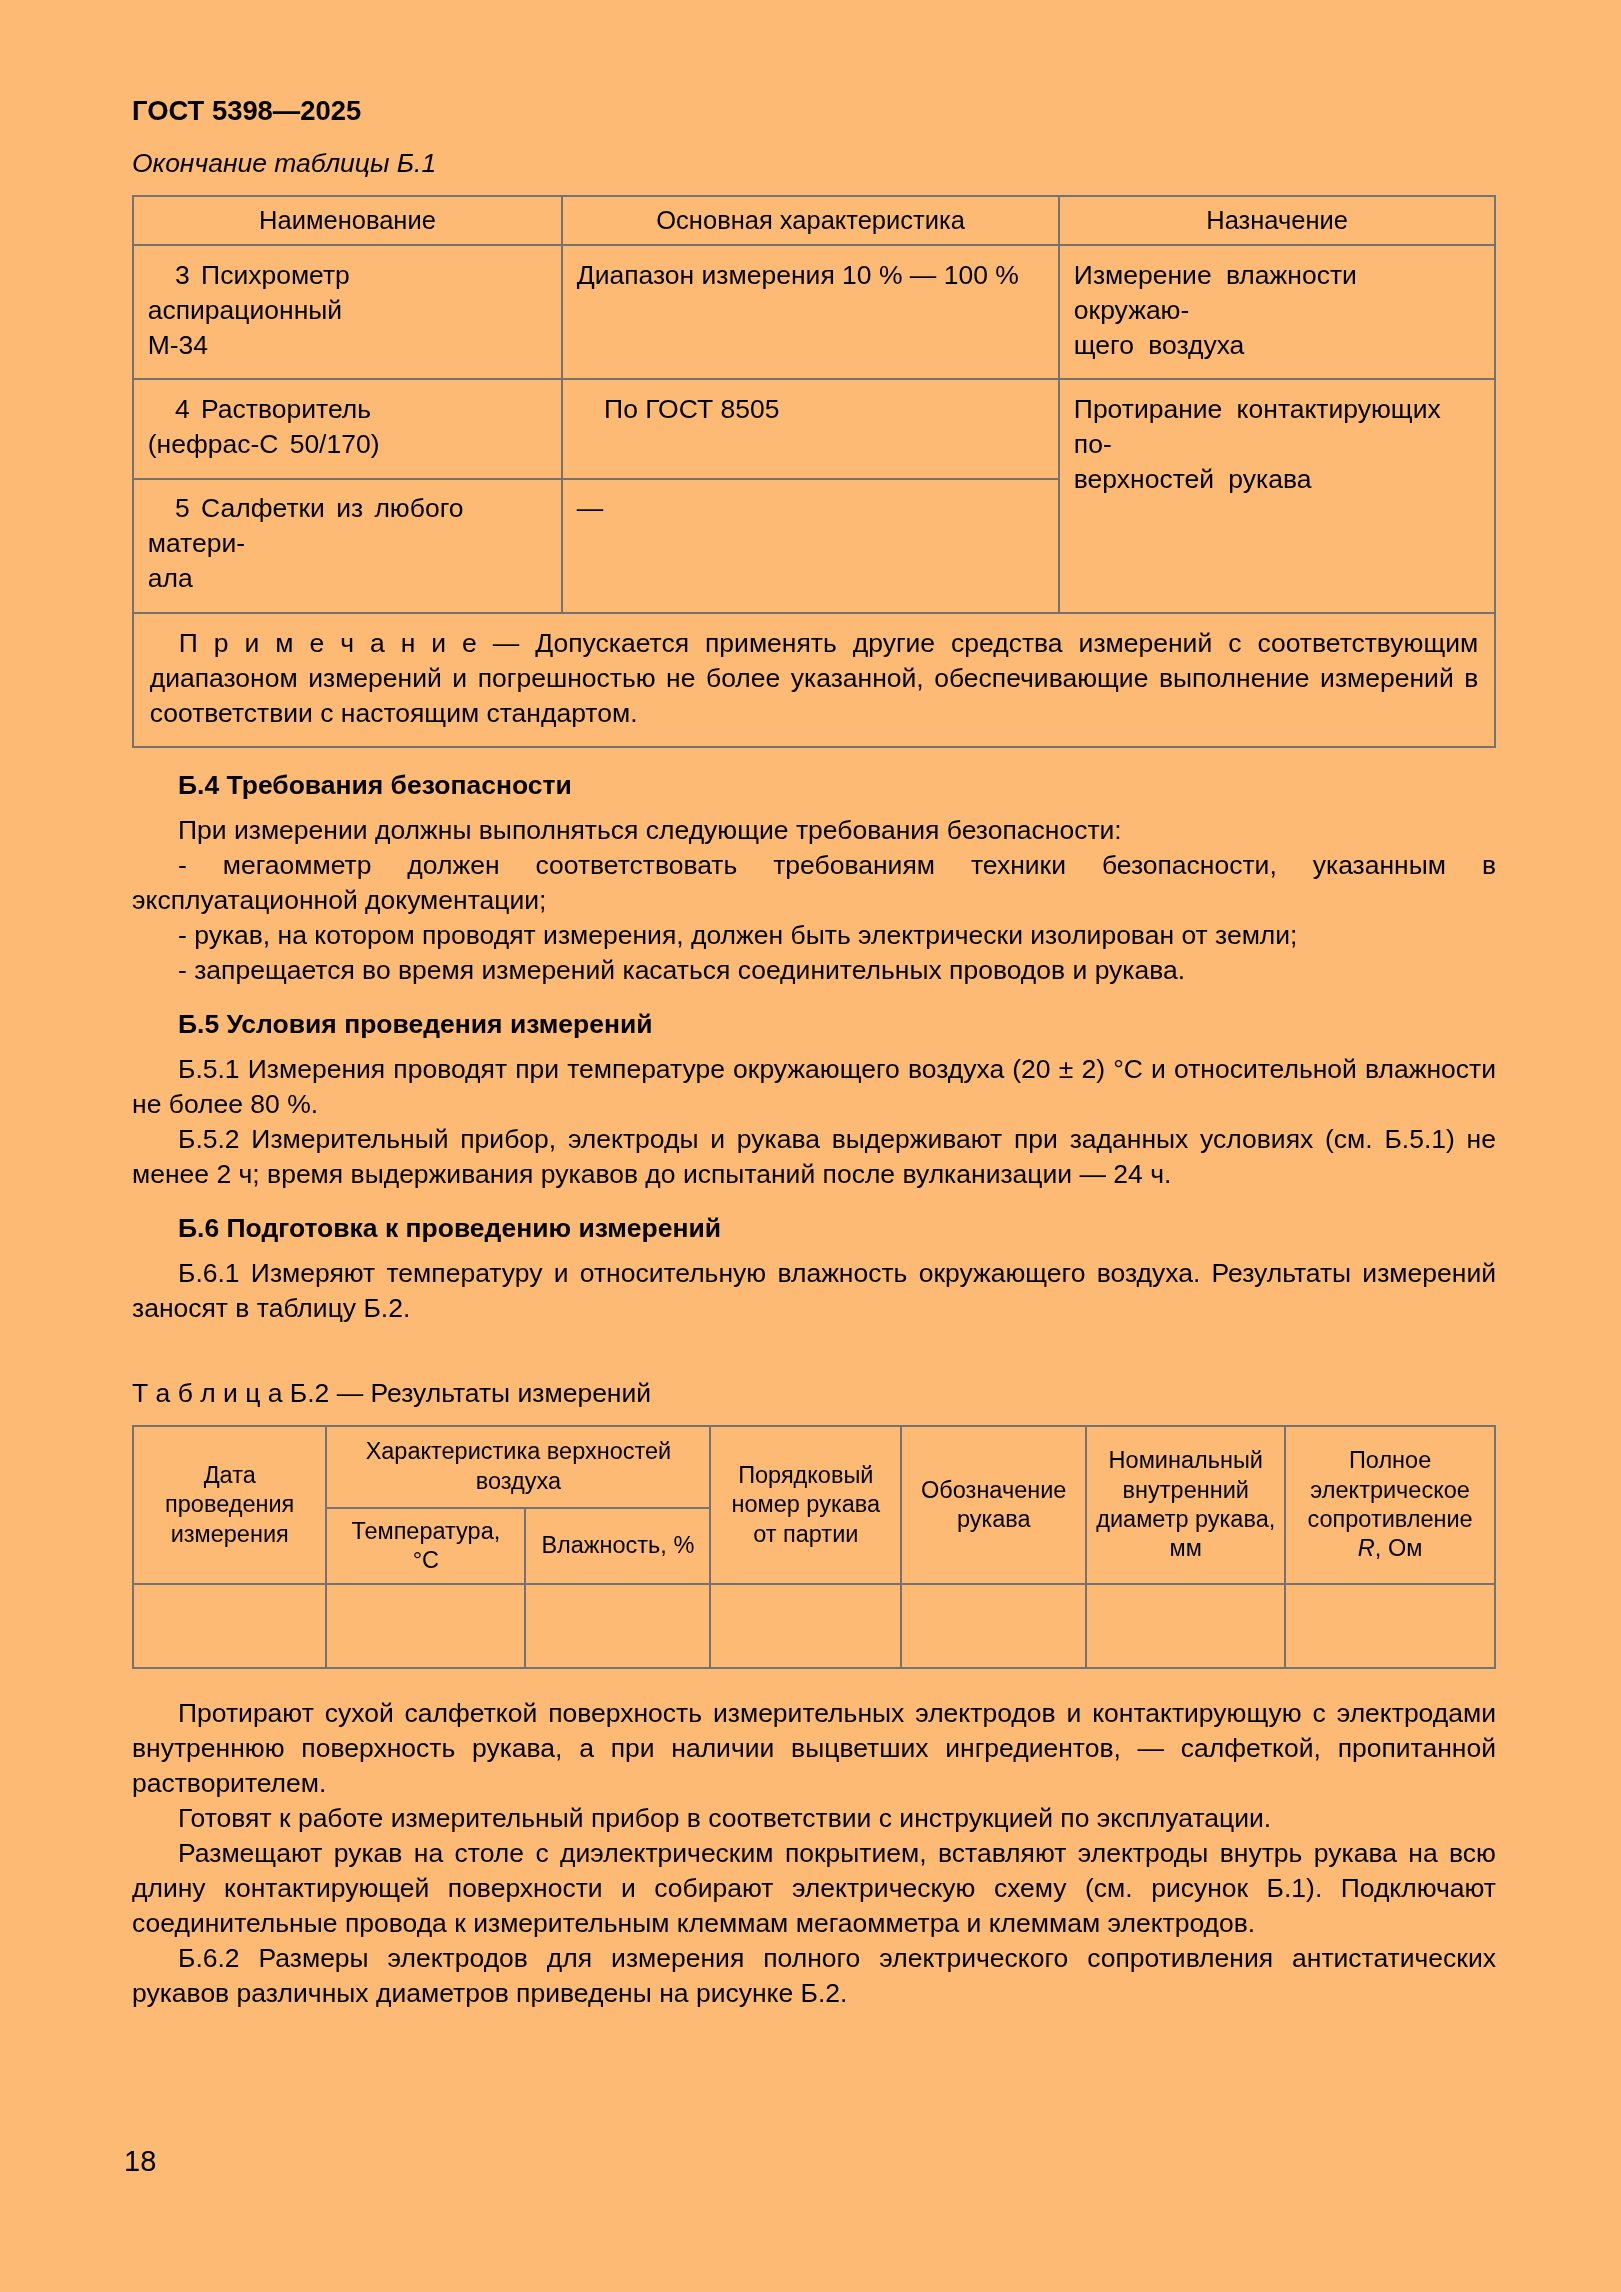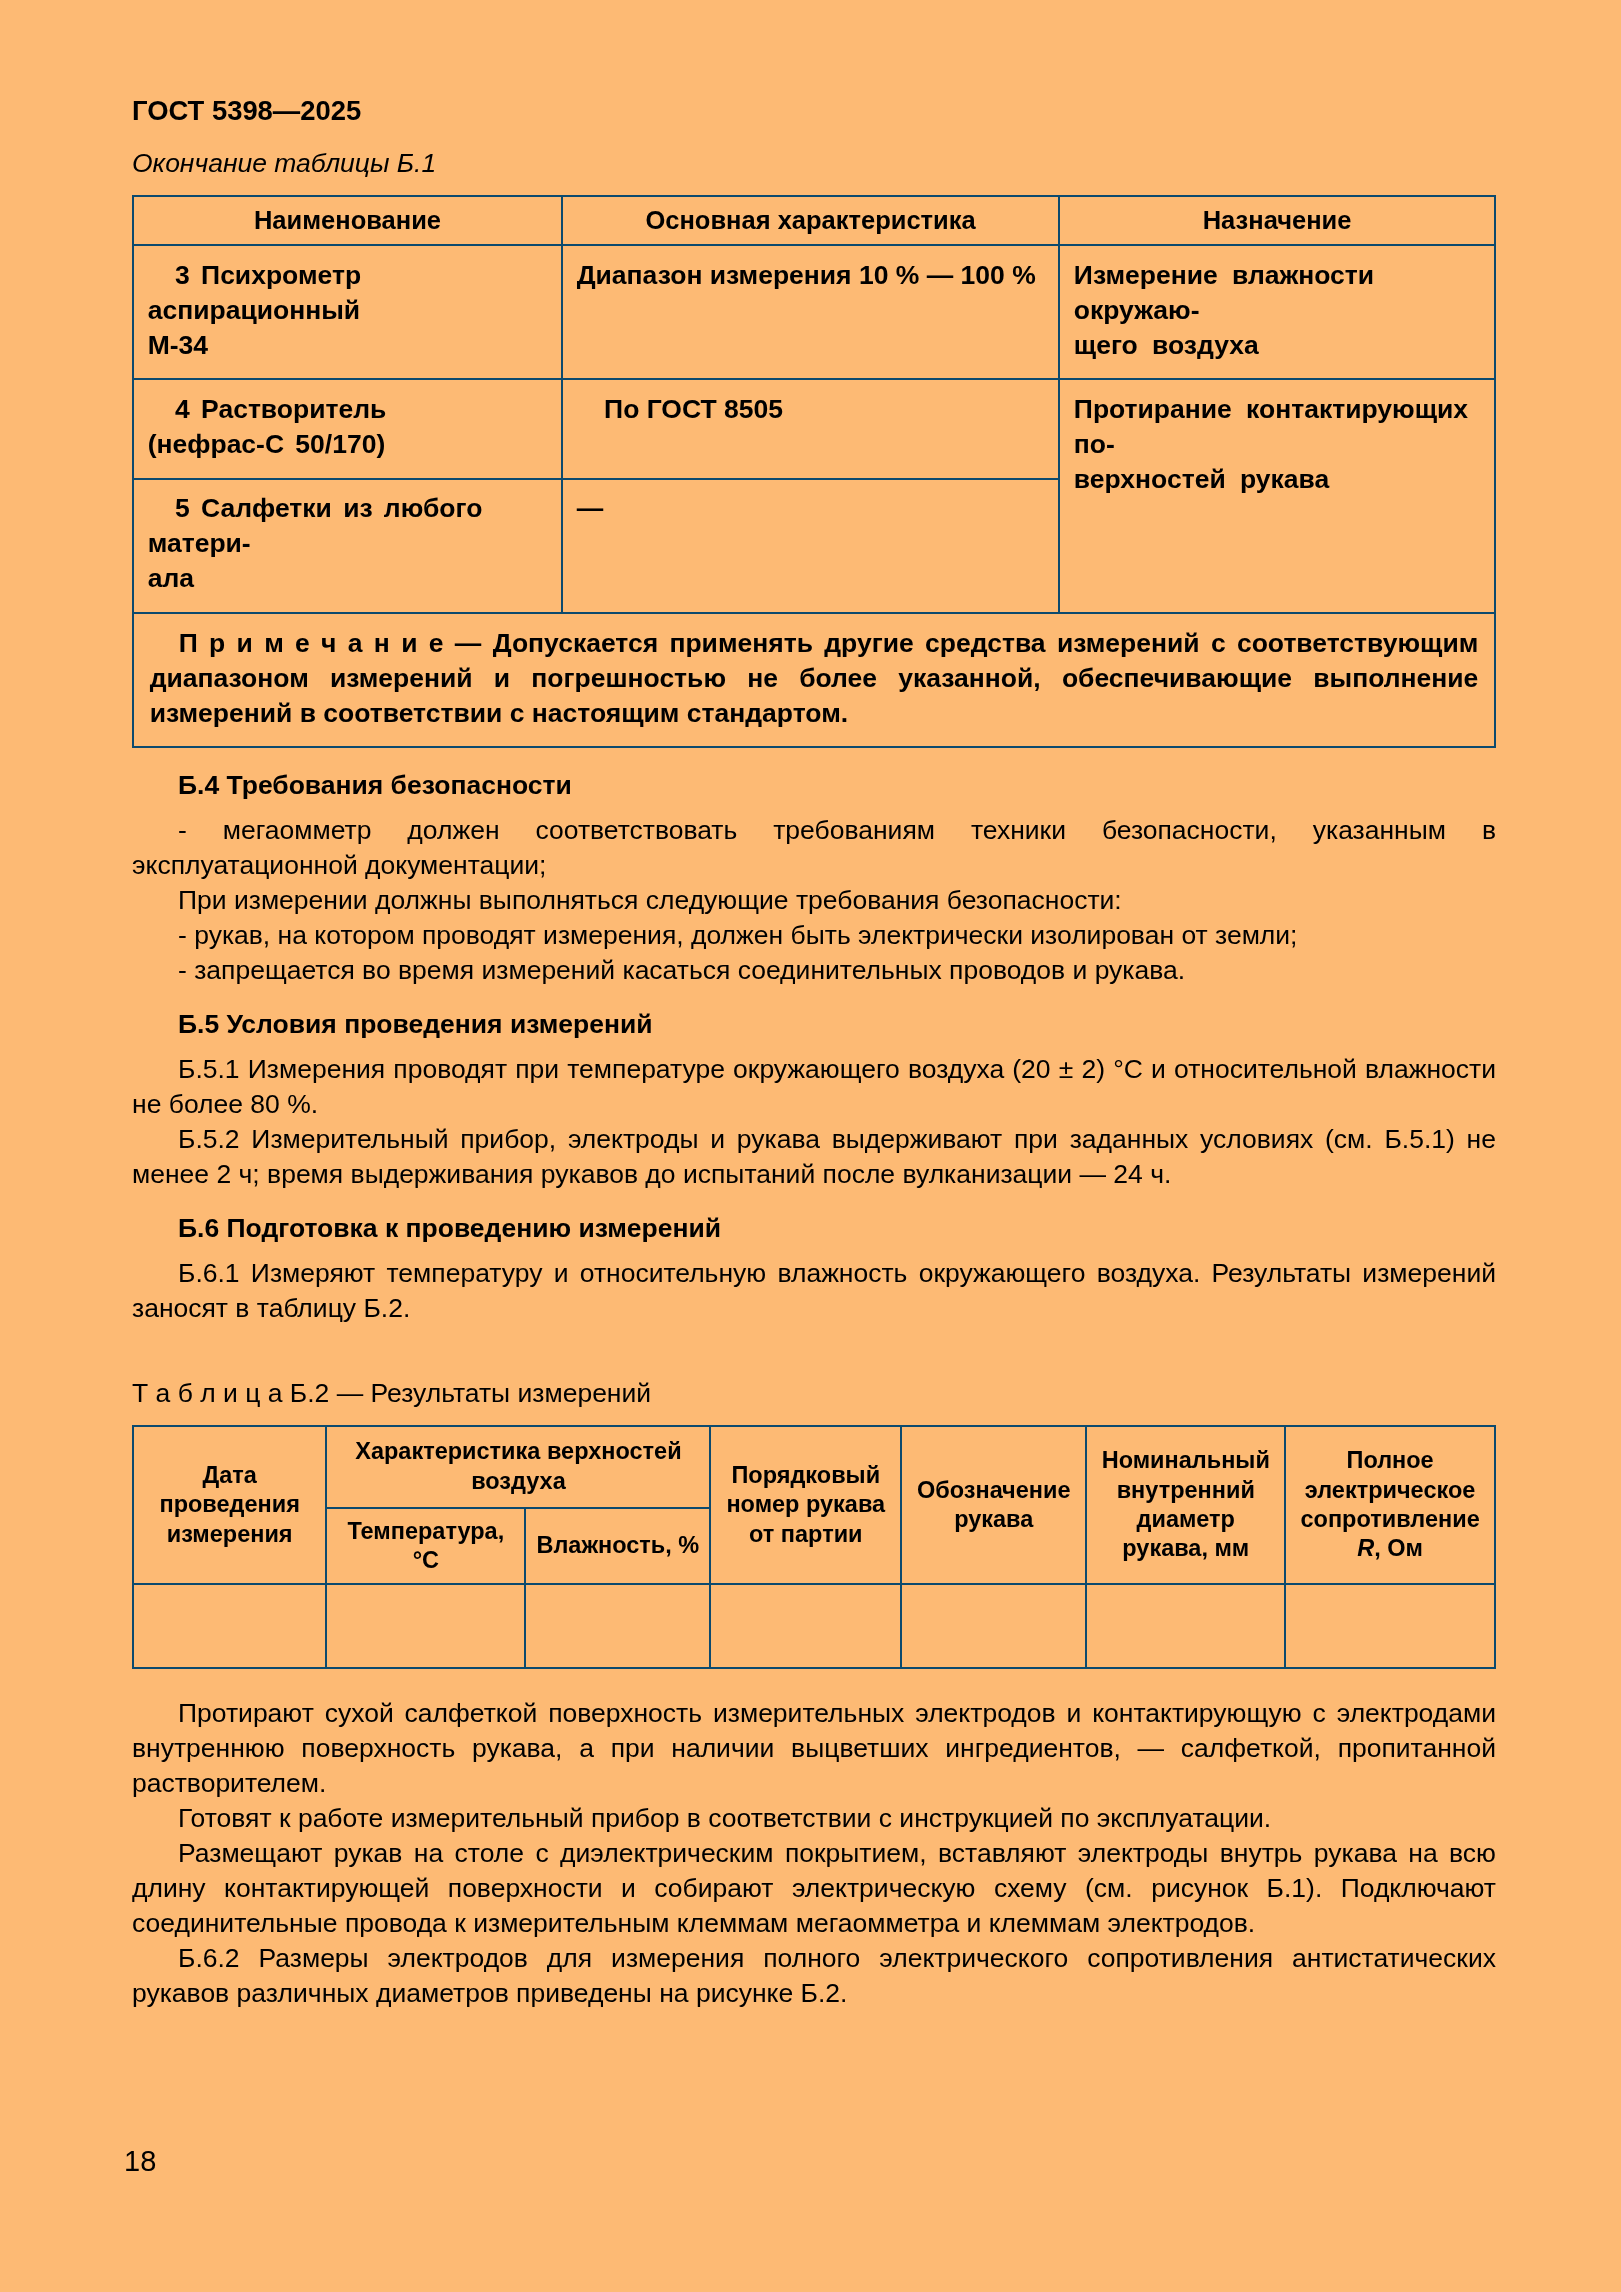--- a/index.html
+++ b/index.html
@@ -25,22 +25,22 @@
     font-weight: bold;
     font-size: 27.4px;
   }
   .tbl-cont-caption {
     font-style: italic;
     margin-top: 17px;
     margin-bottom: 13.7px;
   }
   table { border-collapse: collapse; width: 100%; }
   .tb1 th, .tb1 td, .tb2 th, .tb2 td {
-    border: 2px solid #0c4a6e;
-    font-weight: bold;
+    border: 2px solid #737373;
+    font-weight: normal;
     margin-top: 48px;
   }
   .tb1 th {
     font-size: 25.5px;
     text-align: center;
     vertical-align: middle;
     height: 49px;
     padding: 5.9px 9.8px;
   }
   .tb1 td {
@@ -143,22 +143,22 @@
         </tr>
         <tr>
           <td class="note-cell" colspan="3">
             <span>П р и м е ч а н и е</span><span> — Допускается применять другие средства измерений с соответствующим диапазоном измерений и погрешностью не более указанной, обеспечивающие выполнение измерений в соответствии с настоящим стандартом.</span>
           </td>
         </tr>
       </tbody>
     </table>
 
     <div class="sect-title">Б.4  Требования безопасности</div>
+    <p class="body-par">При измерении должны выполняться следующие требования безопасности:</p>
     <p class="body-par">- мегаомметр должен соответствовать требованиям техники безопасности, указанным в эксплуатационной документации;</p>
-    <p class="body-par">При измерении должны выполняться следующие требования безопасности:</p>
     <p class="body-par">- рукав, на котором проводят измерения, должен быть электрически изолирован от земли;</p>
     <p class="body-par">- запрещается во время измерений касаться соединительных проводов и рукава.</p>
 
     <div class="sect-title">Б.5  Условия проведения измерений</div>
     <p class="body-par">Б.5.1  Измерения проводят при температуре окружающего воздуха (20 ± 2) °С и относительной влажности не более 80 %.</p>
     <p class="body-par">Б.5.2  Измерительный прибор, электроды и рукава выдерживают при заданных условиях (см. Б.5.1) не менее 2 ч; время выдерживания рукавов до испытаний после вулканизации — 24 ч.</p>
 
     <div class="sect-title">Б.6  Подготовка к проведению измерений</div>
     <p class="body-par">Б.6.1  Измеряют температуру и относительную влажность окружающего воздуха. Результаты измерений заносят в таблицу Б.2.</p>
 

